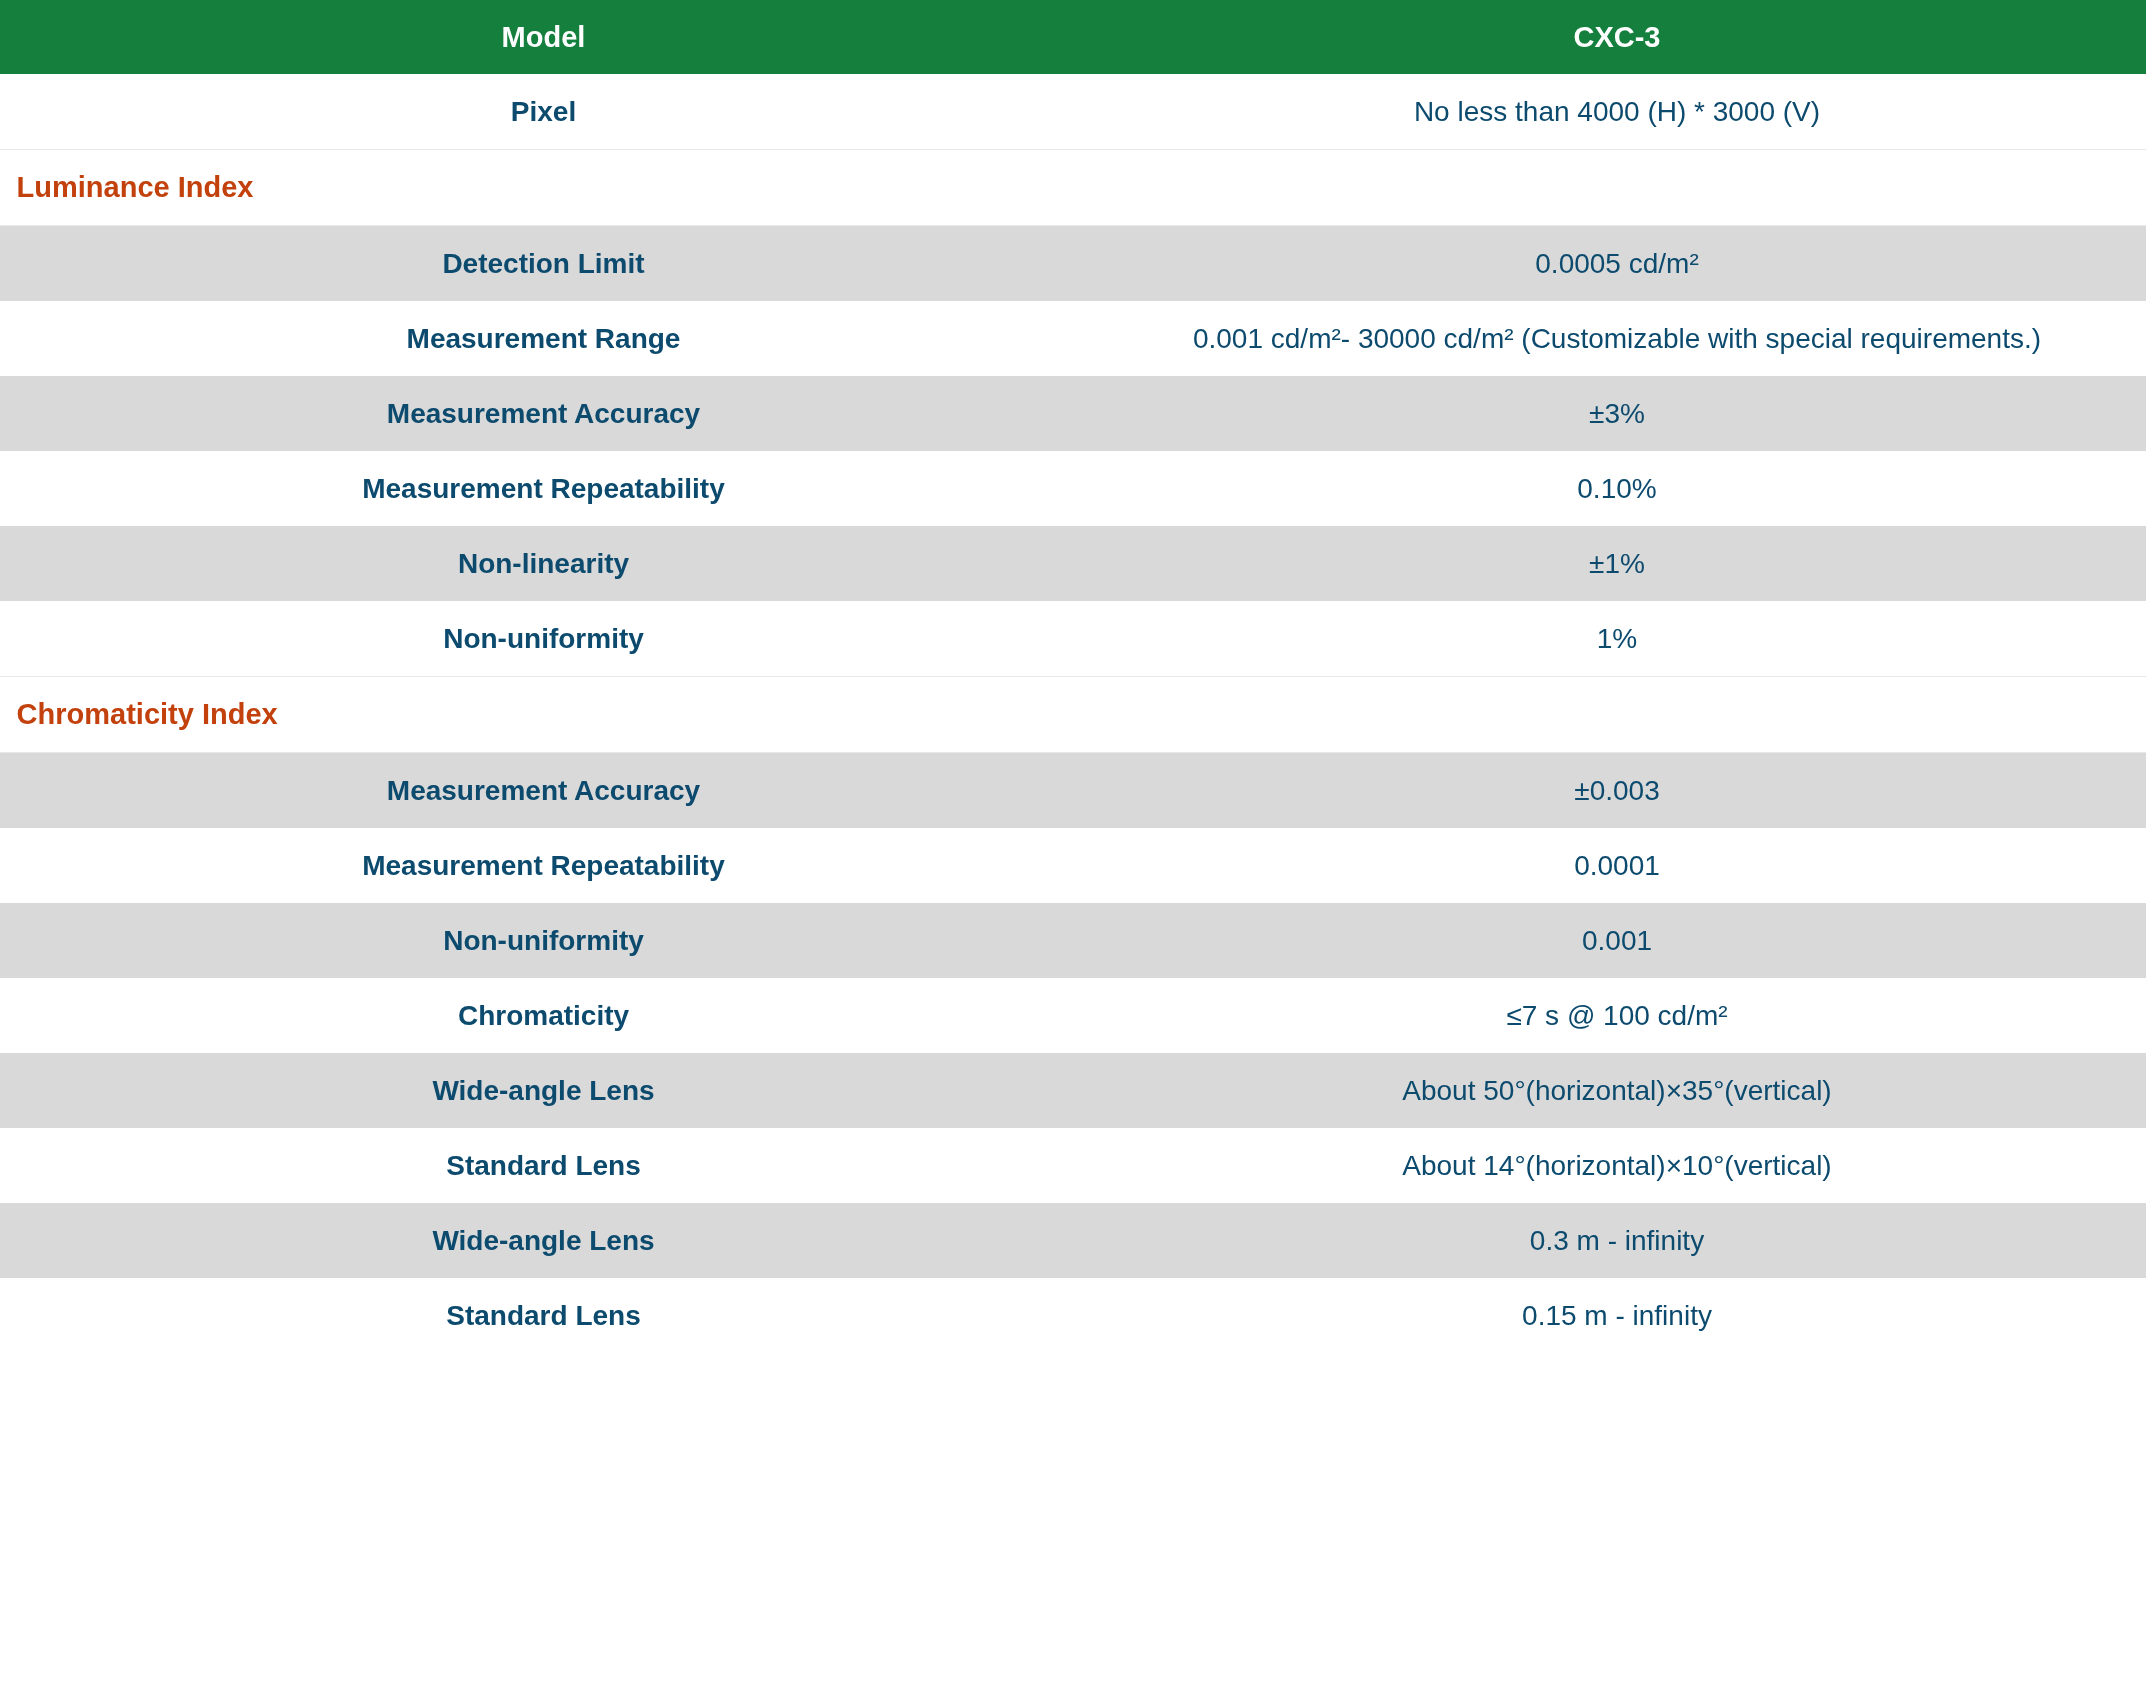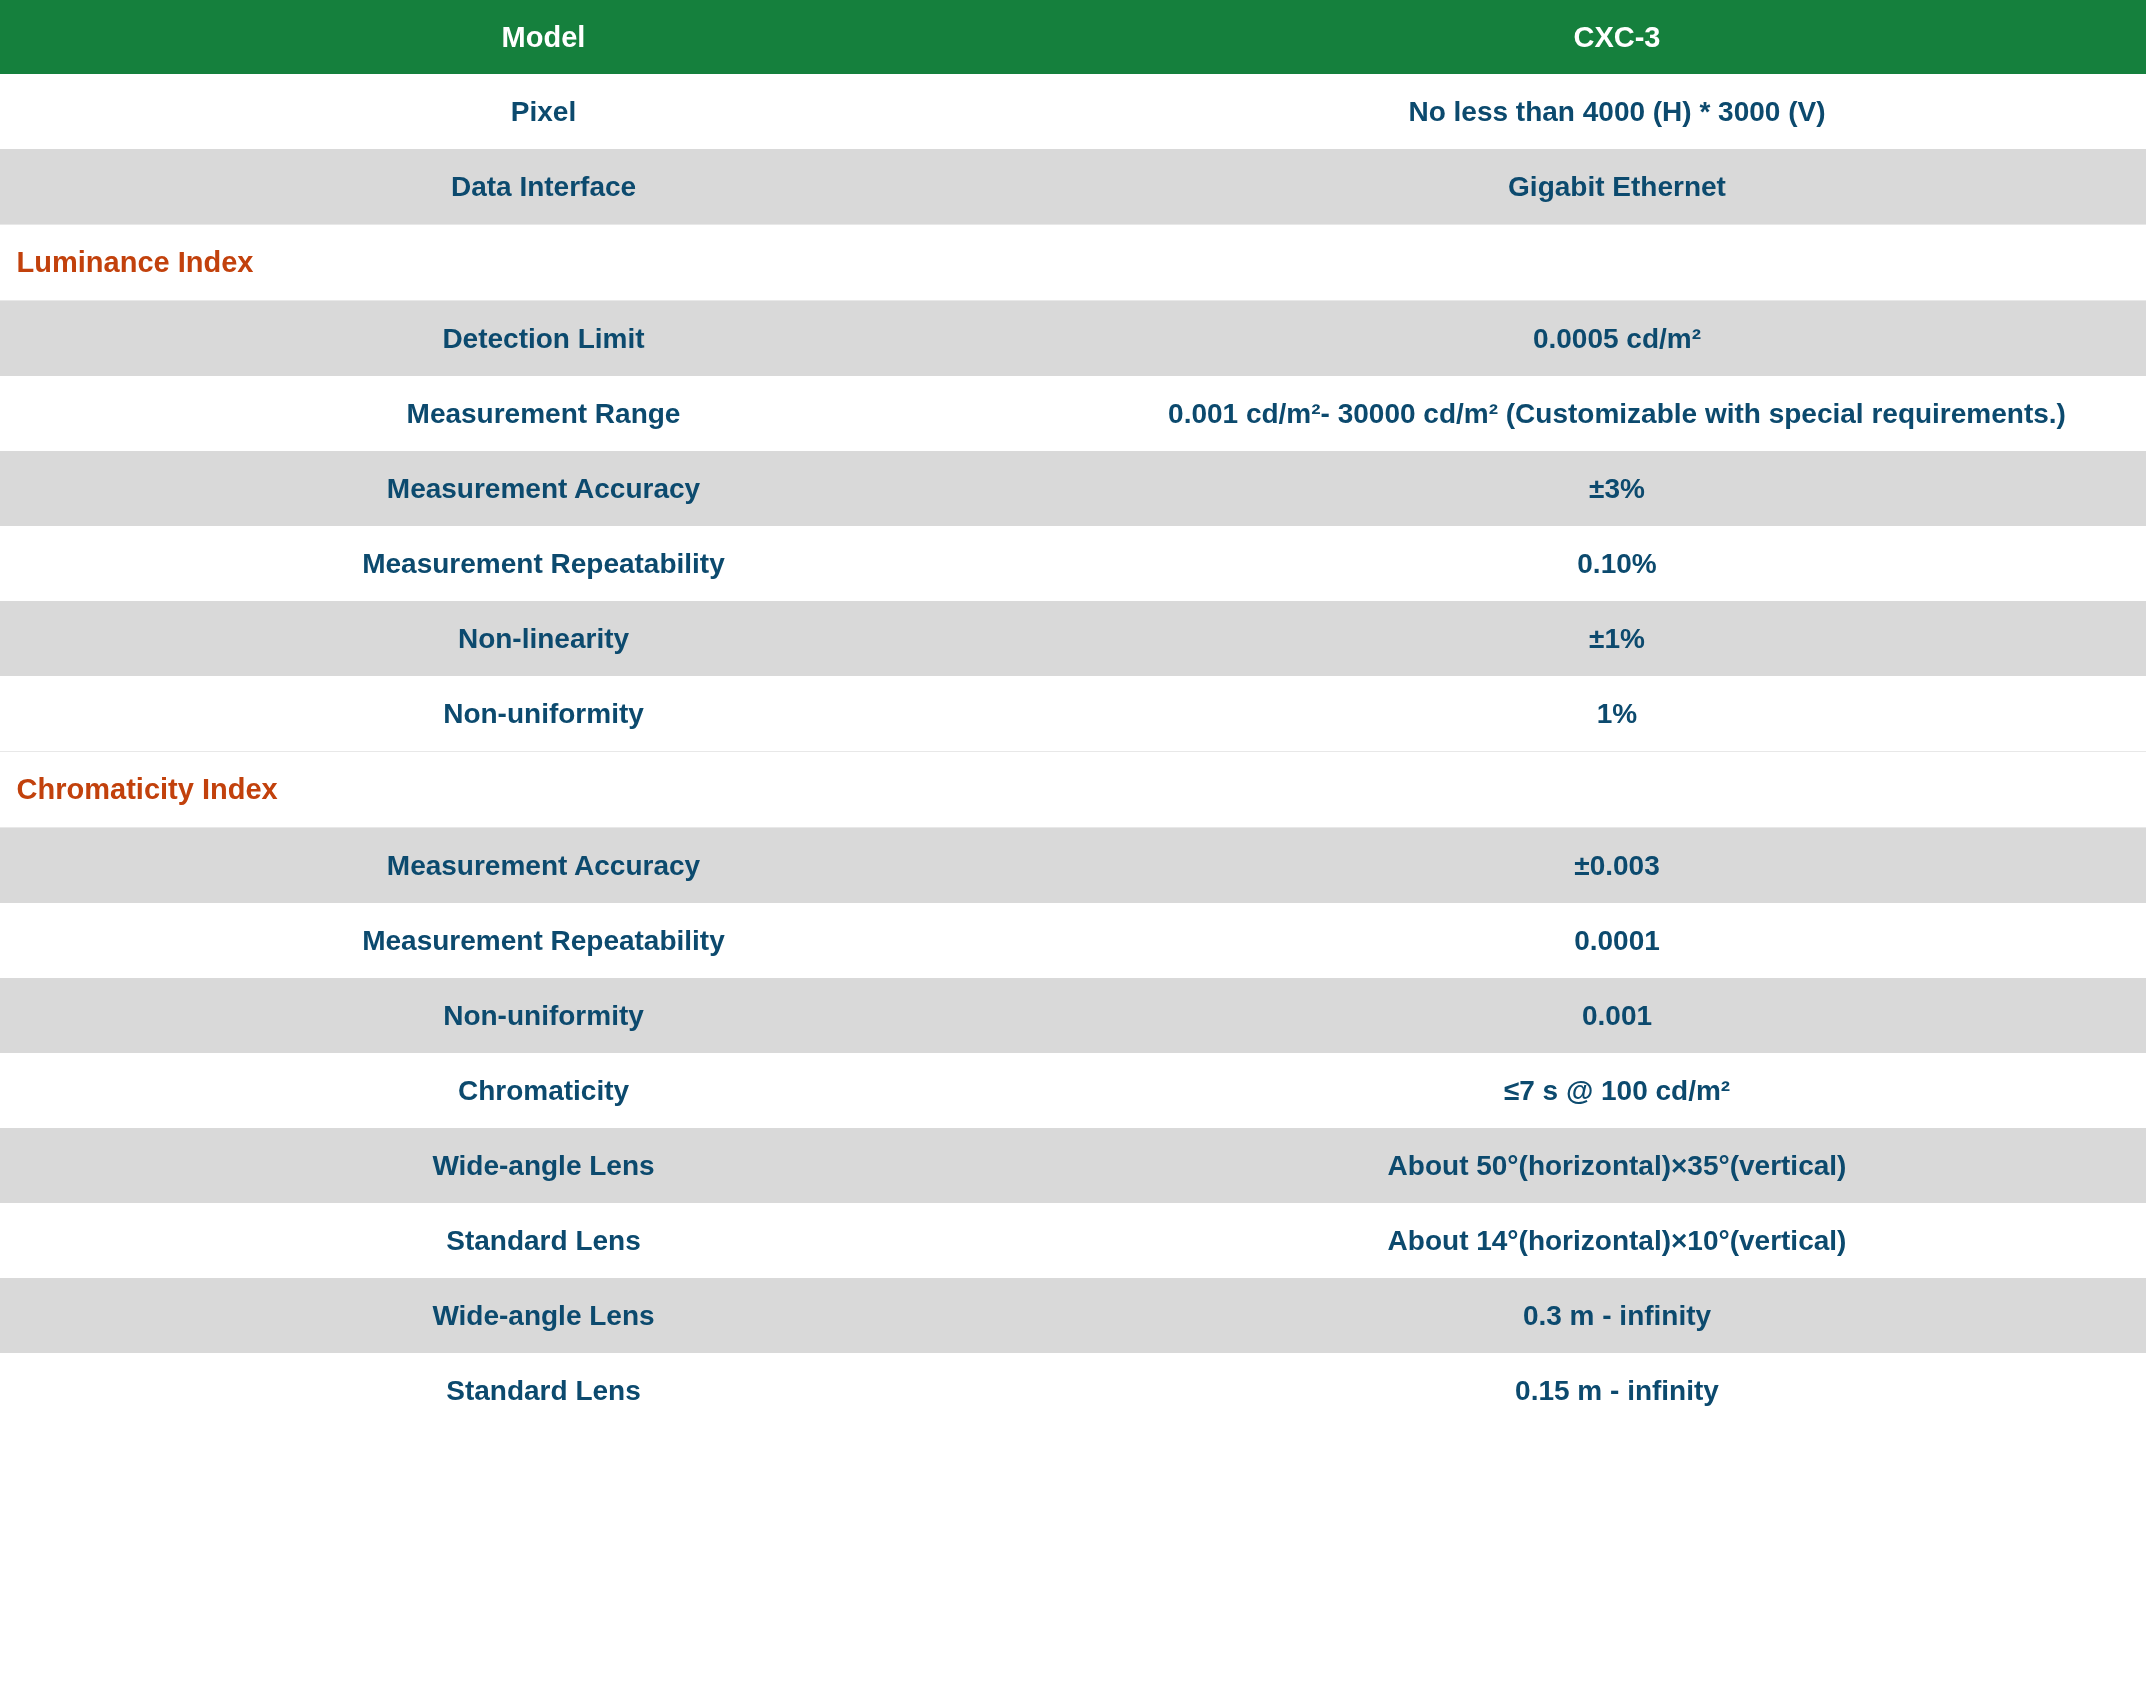--- a/index.html
+++ b/index.html
@@ -43,21 +43,21 @@
   tr.data-row td {
     height: 75px;
     font-size: 28px;
     color: #0c4a6e;
     text-align: center;
   }
   tr.data-row td.label {
     font-weight: bold;
   }
   tr.data-row td.value {
-    font-weight: bold;
+    font-weight: normal;
   }
 
   tr.shade td {
     background: #d9d9d9;
   }
   tr.plain td {
     background: #ffffff;
   }
 
   
@@ -82,24 +82,20 @@
     <col class="c-value">
   </colgroup>
   <tbody>
     <tr class="header-row">
       <td class="label">Model</td>
       <td class="value">CXC-3</td>
     </tr>
   <tr class="data-row plain">
         <td class="label">Pixel</td>
         <td class="value">No less than 4000 (H) * 3000 (V)</td>
-      </tr>
-      <tr class="data-row shade">
-        <td class="label">Data Interface</td>
-        <td class="value">Gigabit Ethernet</td>
       </tr>
       <tr class="section-row">
         <td colspan="2">Luminance Index</td>
       </tr>
       <tr class="data-row shade">
         <td class="label">Detection Limit</td>
         <td class="value">0.0005 cd/m²</td>
       </tr>
       <tr class="data-row plain">
         <td class="label">Measurement Range</td>

